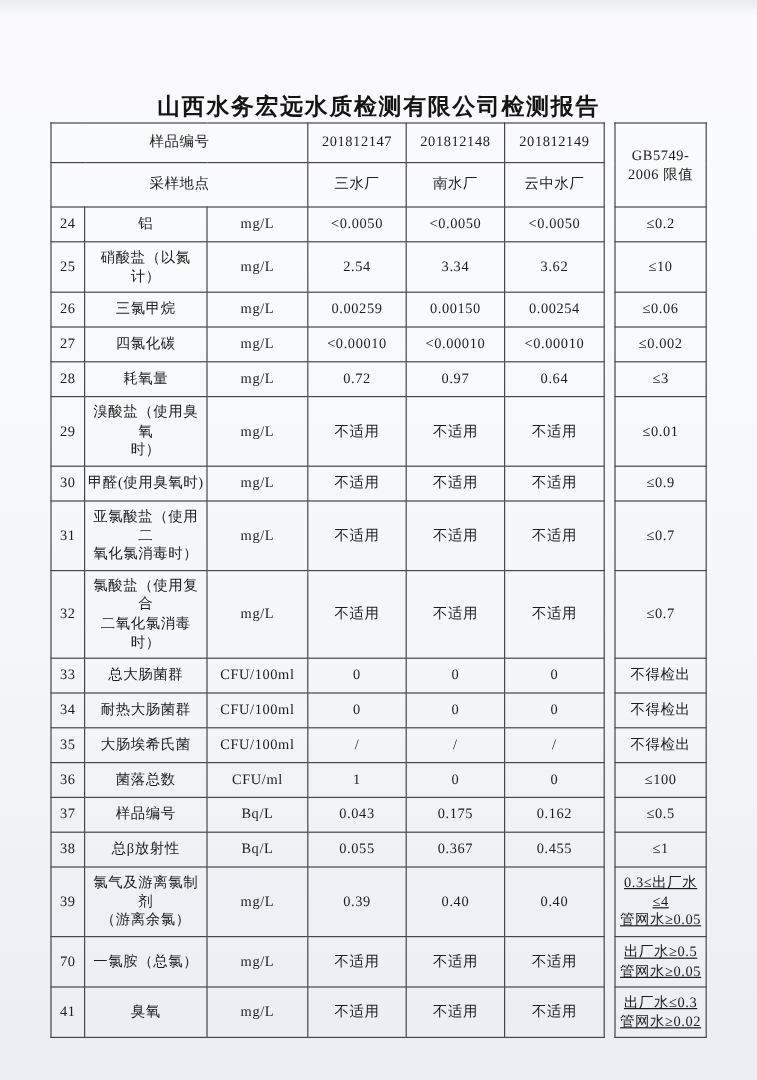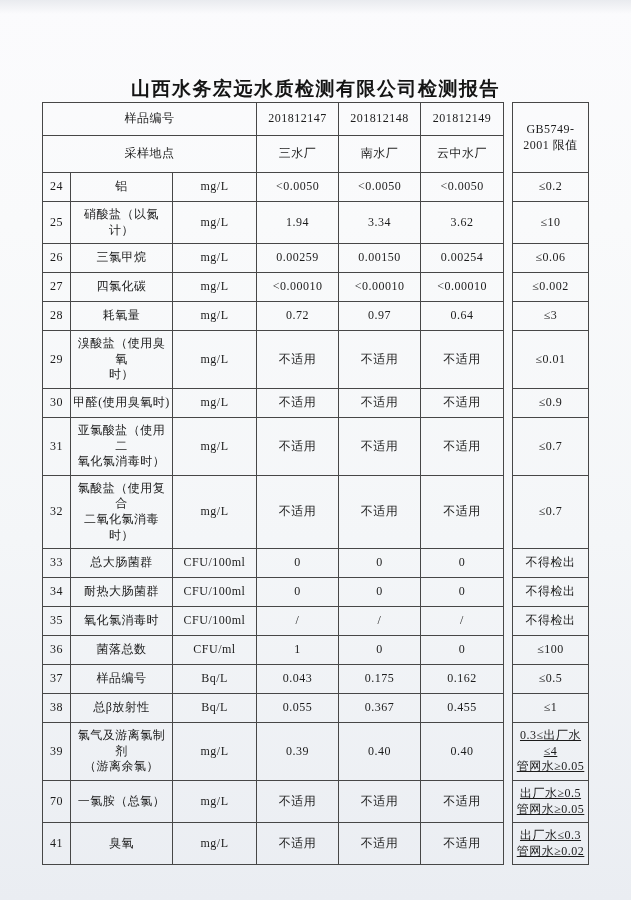--- a/index.html
+++ b/index.html
@@ -105,21 +105,21 @@
         <col class="c-limit">
     </colgroup>
     <thead>
       <tr>
         <th colspan="3">样品编号</th>
         <th>201812147</th>
         <th>201812148</th>
         <th>201812149</th>
         <th class="spacer" rowspan="2"></th>
         <th class="limit-head" rowspan="2">GB5749-
-2001 限值</th>
+2006 限值</th>
       </tr>
       <tr class="hdr2">
         <th colspan="3">采样地点</th>
         <th>三水厂</th>
         <th>南水厂</th>
         <th>云中水厂</th>
       </tr>
     </thead>
     <tbody>
         <tr>
@@ -129,21 +129,21 @@
       <td>&lt;0.0050</td>
       <td>&lt;0.0050</td>
       <td>&lt;0.0050</td>
       <td class="spacer"></td>
       <td class="limit-cell">≤0.2</td>
     </tr>
         <tr>
       <td>25</td>
       <td class="name-cell">硝酸盐（以氮计）</td>
       <td>mg/L</td>
-      <td>1.94</td>
+      <td>2.54</td>
       <td>3.34</td>
       <td>3.62</td>
       <td class="spacer"></td>
       <td class="limit-cell">≤10</td>
     </tr>
         <tr>
       <td>26</td>
       <td class="name-cell">三氯甲烷</td>
       <td>mg/L</td>
       <td>0.00259</td>
@@ -230,21 +230,21 @@
       <td class="name-cell">耐热大肠菌群</td>
       <td>CFU/100ml</td>
       <td>0</td>
       <td>0</td>
       <td>0</td>
       <td class="spacer"></td>
       <td class="limit-cell">不得检出</td>
     </tr>
         <tr>
       <td>35</td>
-      <td class="name-cell">氧化氯消毒时</td>
+      <td class="name-cell">大肠埃希氏菌</td>
       <td>CFU/100ml</td>
       <td>/</td>
       <td>/</td>
       <td>/</td>
       <td class="spacer"></td>
       <td class="limit-cell">不得检出</td>
     </tr>
         <tr>
       <td>36</td>
       <td class="name-cell">菌落总数</td>

